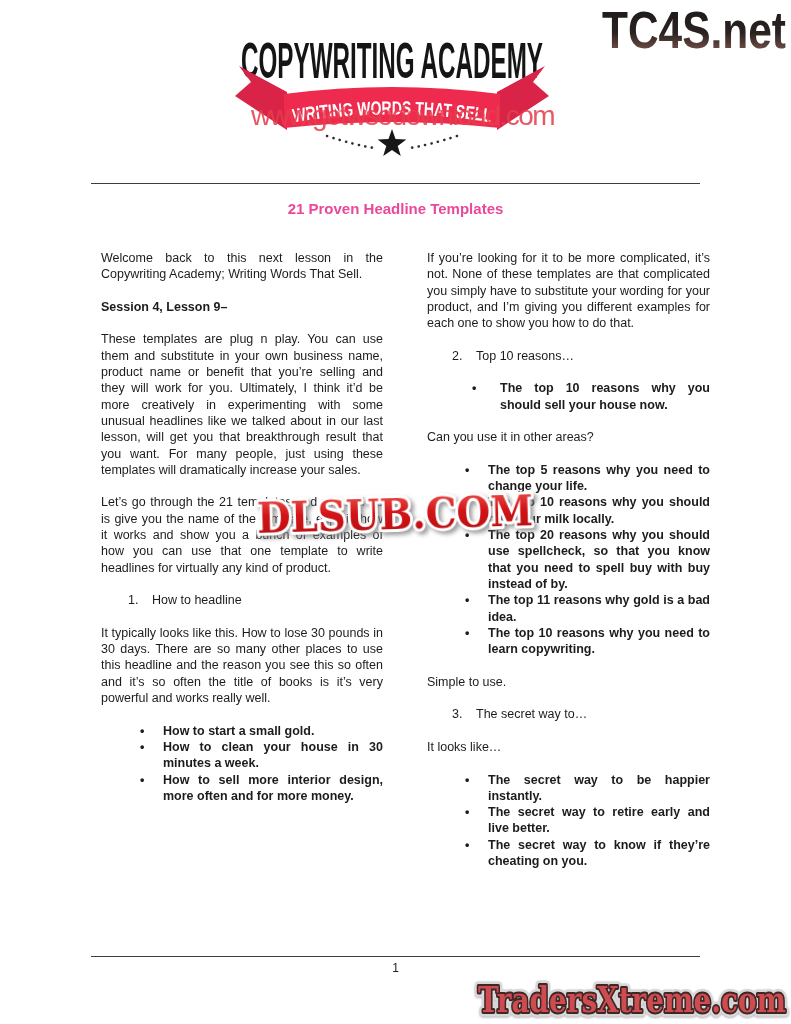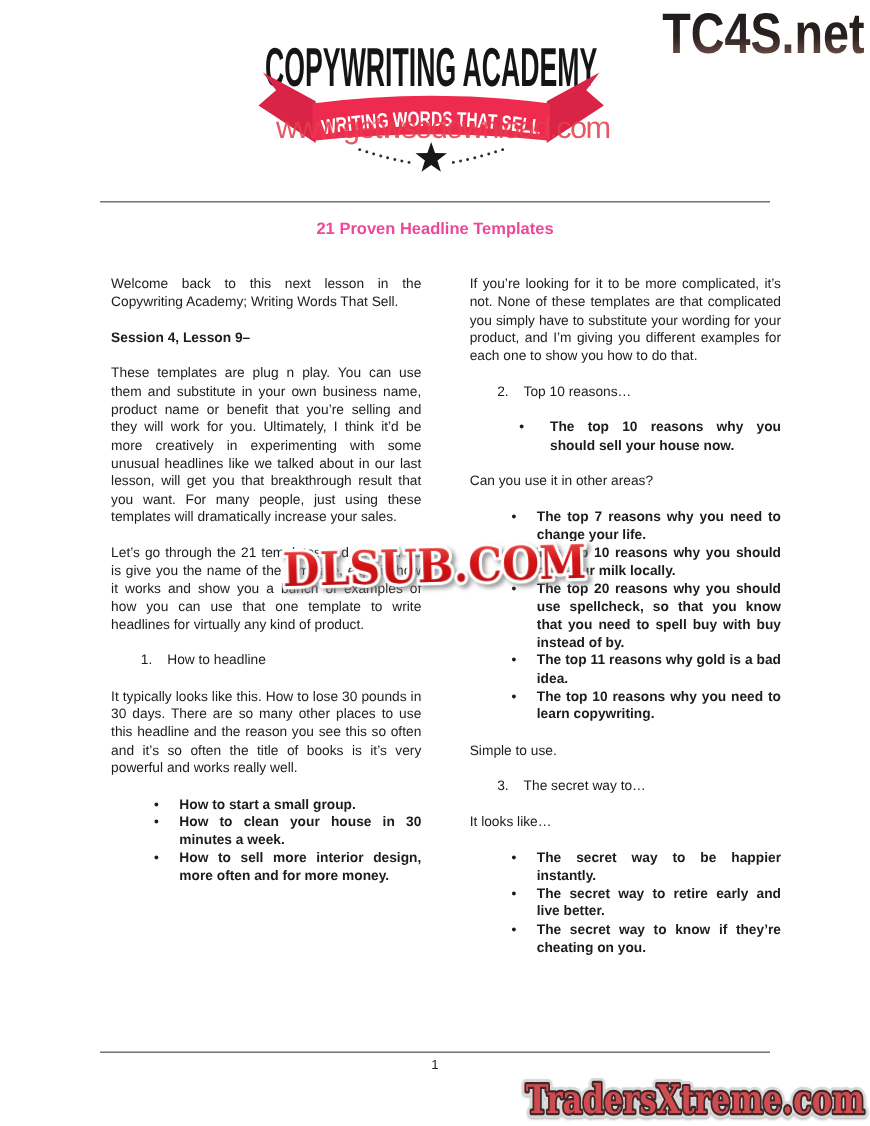--- a/index.html
+++ b/index.html
@@ -95,38 +95,38 @@
       <p>Welcome back to this next lesson in the Copywriting Academy; Writing Words That Sell.</p>
       <p class="bold">Session 4, Lesson 9–</p>
       <p>These templates are plug n play. You can use them and substitute in your own business name, product name or benefit that you’re selling and they will work for you. Ultimately, I think it’d be more creatively in experimenting with some unusual headlines like we talked about in our last lesson, will get you that breakthrough result that you want. For many people, just using these templates will dramatically increase your sales.</p>
       <p>Let’s go through the 21 templates and what I’ll do is give you the name of the template, explain how it works and show you a bunch of examples of how you can use that one template to write headlines for virtually any kind of product.</p>
       <div class="numitem">
         <span class="num">1.</span>
         <span>How to headline</span>
       </div>
       <p>It typically looks like this. How to lose 30 pounds in 30 days. There are so many other places to use this headline and the reason you see this so often and it’s so often the title of books is it’s very powerful and works really well.</p>
       <ul class="bullets indent-l last">
-        <li>How to start a small group.</li>
+        <li>How to start a small gold.</li>
         <li>How to clean your house in 30 minutes a week.</li>
         <li>How to sell more interior design, more often and for more money.</li>
       </ul>
     </div>
 
     <div class="col-right">
       <p>If you’re looking for it to be more complicated, it’s not. None of these templates are that complicated you simply have to substitute your wording for your product, and I’m giving you different examples for each one to show you how to do that.</p>
       <div class="numitem">
         <span class="num">2.</span>
         <span>Top 10 reasons…</span>
       </div>
       <ul class="bullets indent-r1">
         <li>The top 10 reasons why you should sell your house now.</li>
       </ul>
       <p>Can you use it in other areas?</p>
       <ul class="bullets indent-r2">
-        <li>The top 7 reasons why you need to change your life.</li>
+        <li>The top 5 reasons why you need to change your life.</li>
         <li>The top 10 reasons why you should buy your milk locally.</li>
         <li>The top 20 reasons why you should use spellcheck, so that you know that you need to spell buy with buy instead of by.</li>
         <li>The top 11 reasons why gold is a bad idea.</li>
         <li>The top 10 reasons why you need to learn copywriting.</li>
       </ul>
       <p>Simple to use.</p>
       <div class="numitem">
         <span class="num">3.</span>
         <span>The secret way to…</span>
       </div>

